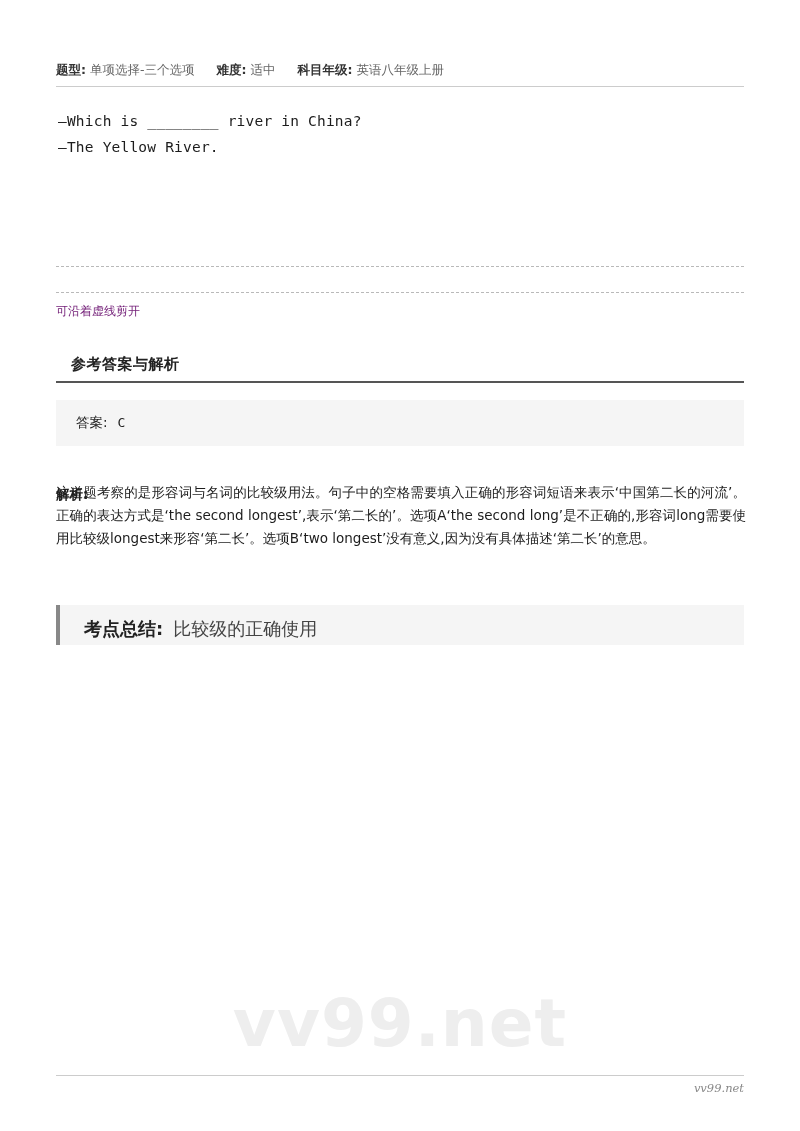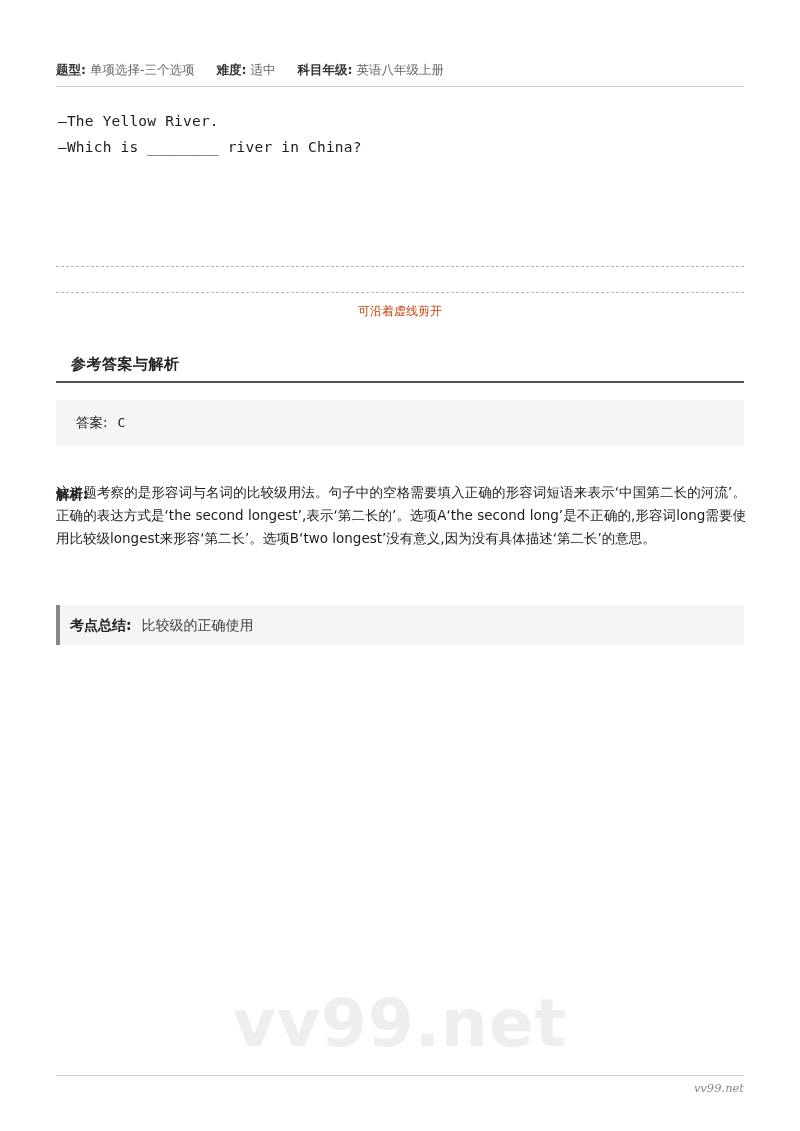--- a/index.html
+++ b/index.html
@@ -92,23 +92,22 @@
     width: 688px;
     border-top: 1px dashed #b9b9b9;
   }
   .dash-1 { top: 266px; }
   .dash-2 { top: 292px; }
   .cut-note {
     position: absolute;
     left: 56px;
     top: 303px;
     width: 688px;
-    text-align: center;
     font-size: 12px;
-    color: #c2410c;
+    color: #701a75;
     font-family: "DejaVu Sans", sans-serif;
   }
 
   
   .section-title {
     position: absolute;
     left: 56px;
     top: 355px;
     font-size: 15px;
     font-weight: bold;
@@ -179,23 +178,23 @@
     left: 56px;
     top: 605px;
     width: 688px;
     height: 40px;
     background: #f5f5f5;
     box-sizing: border-box;
     border-left: 4px solid #888888;
   }
   .summary-inner {
     position: absolute;
-    left: 70px;
+    left: 84px;
     top: 617px;
-    font-size: 14px;
+    font-size: 18px;
     font-family: "DejaVu Sans", sans-serif;
     color: #333;
   }
   .summary-label { font-weight: bold; color: #222; }
   .summary-value { margin-left: 10px; color: #444; }
 
   
   .watermark {
     position: absolute;
     left: 0;
@@ -237,22 +236,22 @@
     <span class="meta-sep"></span>
     <span class="meta-label">难度:</span>
     <span class="meta-value">适中</span>
     <span class="meta-sep"></span>
     <span class="meta-label">科目年级:</span>
     <span class="meta-value">英语八年级上册</span>
   </div>
   <div class="meta-rule"></div>
 
   <div class="question">
+    <div class="line">—Which is ________ river in China?</div>
     <div class="line">—The Yellow River.</div>
-    <div class="line">—Which is ________ river in China?</div>
   </div>
 
 
   <div class="dash-line dash-1"></div>
   <div class="dash-line dash-2"></div>
   <div class="cut-note">可沿着虚线剪开</div>
 
   <div class="section-title">参考答案与解析</div>
   <div class="section-rule"></div>
 

